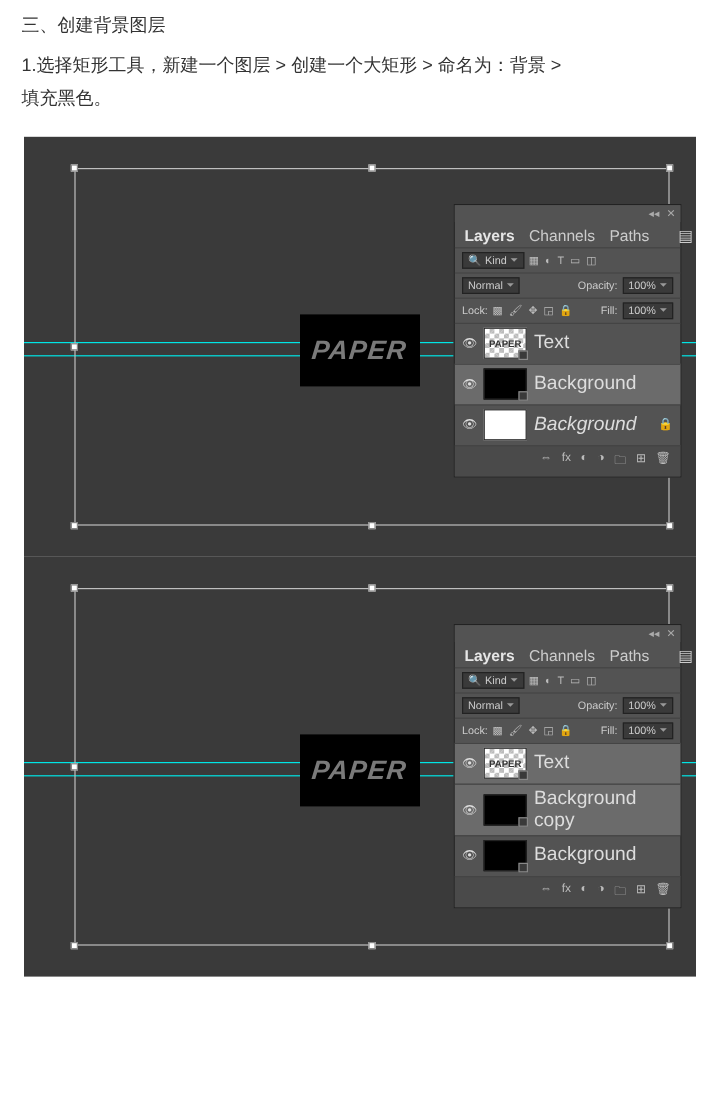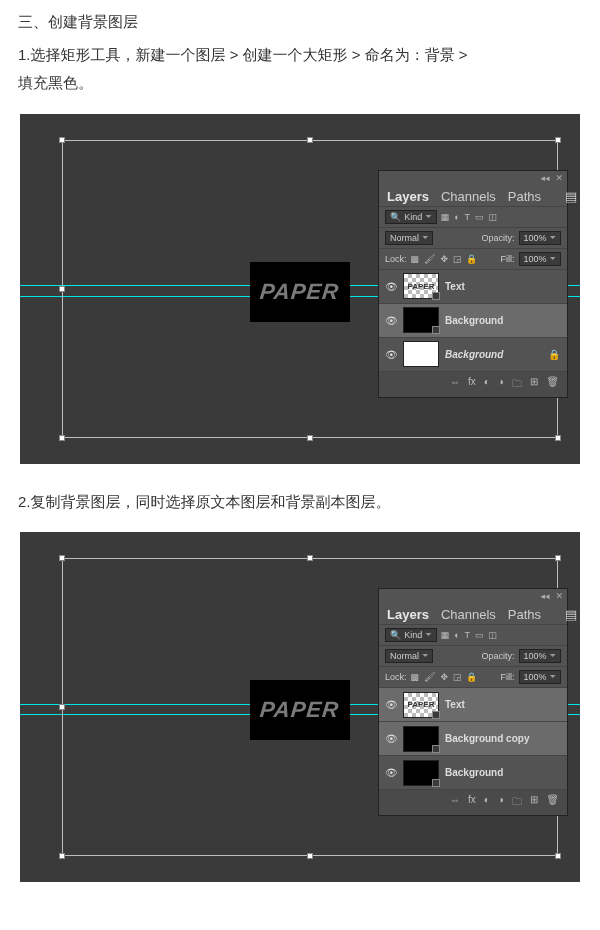--- a/index.html
+++ b/index.html
@@ -182,21 +182,21 @@
   }
   .corner-badge {
     position: absolute;
     right: -2px;
     bottom: -2px;
     width: 8px;
     height: 8px;
     background: #3a3a3a;
     border: 1px solid #888;
   }
-  .layer .name { font-size: 10px; color: #ddd; font-style: italic; font-weight: bold; }
+  .layer .name { font-size: 16px; color: #ddd; font-style: italic; }
   .layer .name.normal { font-style: normal; }
 
   .panel-footer {
     display: flex;
     justify-content: flex-end;
     gap: 8px;
     padding: 4px 8px;
     border-top: 1px solid #444;
     font-size: 10px;
     color: #bbb;
@@ -329,21 +329,20 @@
           <span>◐</span>
           <span>◑</span>
           <span>🗀</span>
           <span>⊞</span>
           <span>🗑</span>
         </div>
       </div>
     </div>
   </div>
 
-  <div class="bodytext" style="padding-top:24px;">2.复制背景图层，同时选择原文本图层和背景副本图层。</div>
 
   <div class="shot" style="height:350px;">
     <div class="shot-inner">
       <div class="guide-h g1"></div>
       <div class="guide-h g2"></div>
 
       <div class="sel-box">
         <div class="handle h-tl"></div>
         <div class="handle h-tm"></div>
         <div class="handle h-tr"></div>

